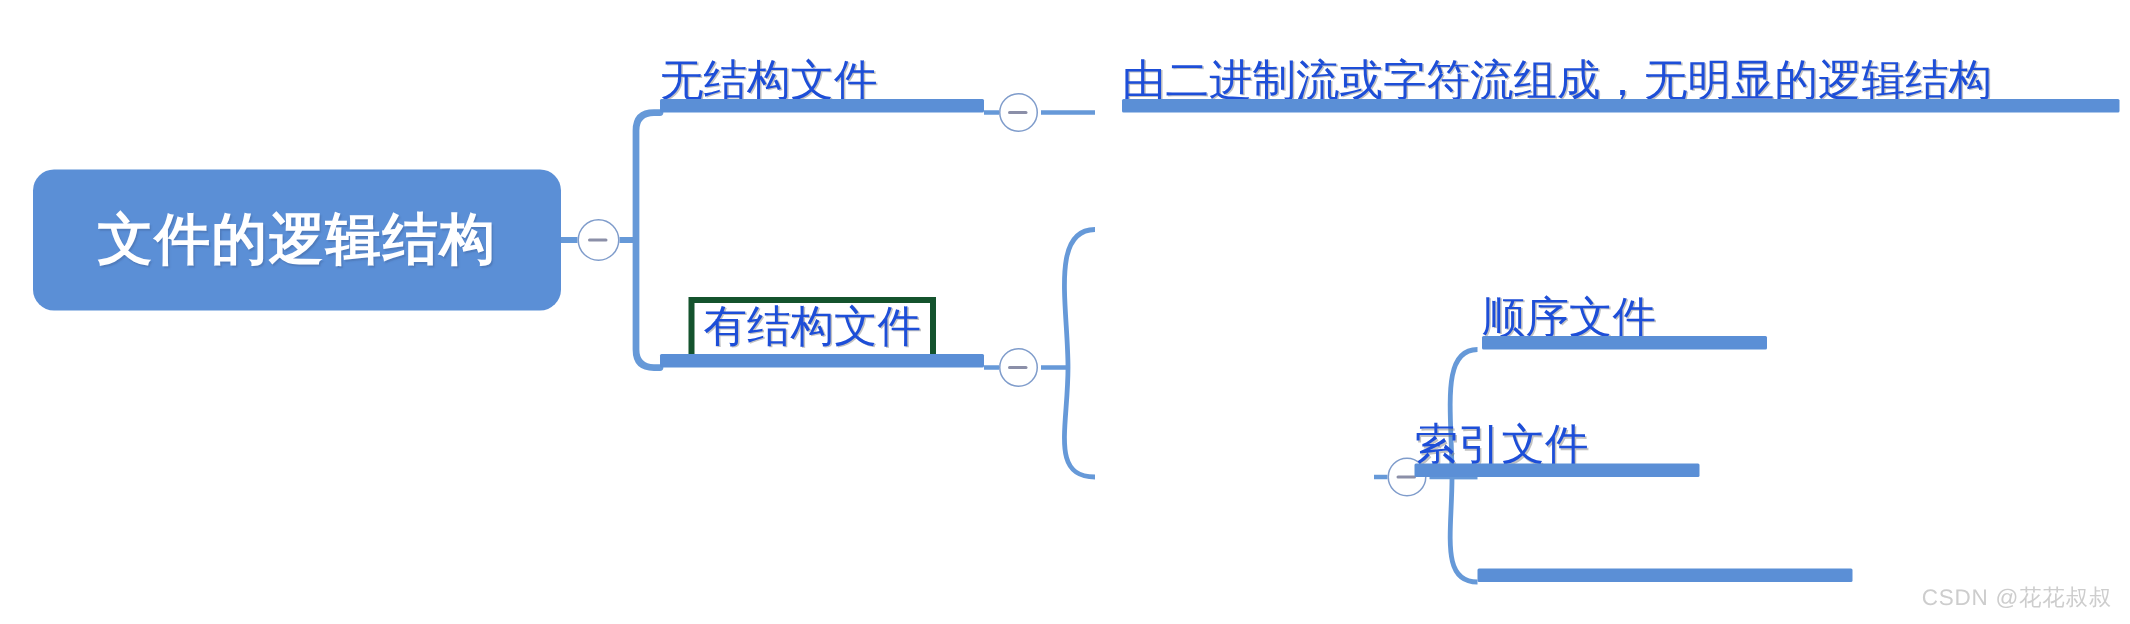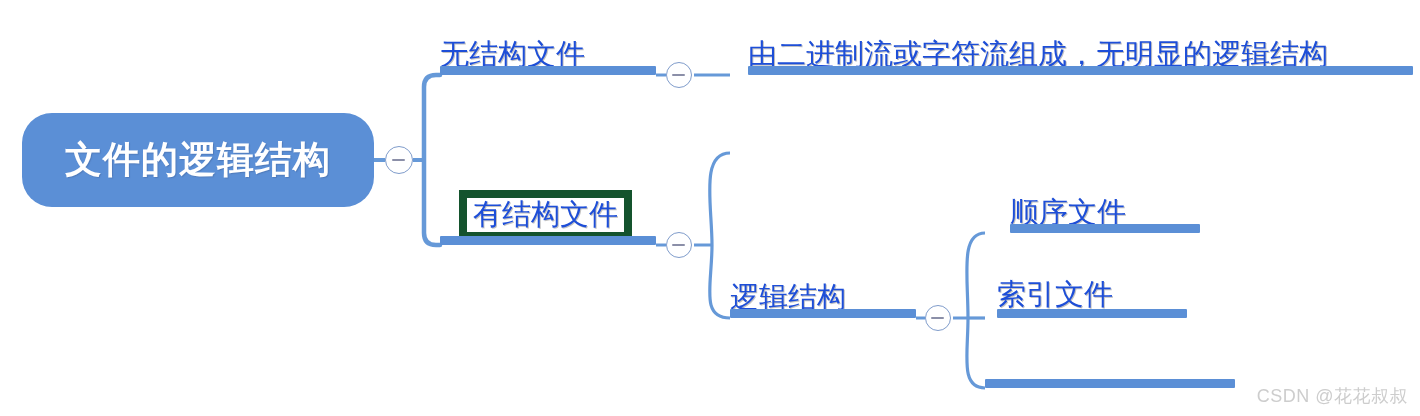--- a/index.html
+++ b/index.html
@@ -28,21 +28,21 @@
   }
 
   
   .root-node {
     position: absolute;
     left: 22px;
     top: 113px;
     width: 352px;
     height: 94px;
     background: #5b8fd6;
-    border-radius: 30px;
+    border-radius: 14px;
     display: flex;
     align-items: center;
     justify-content: center;
     box-sizing: border-box;
   }
   .root-label {
     color: #ffffff;
     font-size: 37px;
     font-weight: bold;
     letter-spacing: 1px;
@@ -67,21 +67,21 @@
   }
   .node-bar {
     position: absolute;
     left: 0;
     bottom: 0;
     height: 9px;
     background: #5b8fd6;
     border-radius: 1px;
   }
   .node.highlighted .node-label {
-    border: 8px solid #14532d;
+    border: 4px solid #14532d;
     padding: 1px 6px 3px 6px;
     left: -7px;
     bottom: 5px;
   }
 
   
   .toggle {
     position: absolute;
     width: 26px;
     height: 26px;
@@ -109,21 +109,21 @@
     top: 12px;
     width: 13px;
   }
 
   
   .watermark {
     position: absolute;
     right: 12px;
     bottom: 8px;
     color: #cdcdcd;
-    font-size: 18px;
+    font-size: 15px;
     white-space: nowrap;
     letter-spacing: .5px;
   }
 </style>
 </head>
 <body>
 
 <div id="mindmap">
 
   <svg id="edges" viewBox="0 0 1420 416" xmlns="http://www.w3.org/2000/svg">
@@ -165,32 +165,28 @@
     <div class="node-bar" style="width:665px;"></div>
   </div>
 
 
   <div class="node highlighted" style="left:466px; top:194px; width:190px; height:51px;">
     <span class="node-label">有结构文件</span>
     <div class="node-bar" style="left:-26px; width:216px;"></div>
   </div>
   <div class="toggle" style="left:666px; top:232px;"></div>
 
-  <div class="node" style="left:730px; top:267px; width:186px; height:51px;">
-    <span class="node-label">逻辑结构</span>
-    <div class="node-bar" style="width:186px;"></div>
-  </div>
   <div class="toggle" style="left:925px; top:305px;"></div>
 
-  <div class="node" style="left:1010px; top:182px; width:190px; height:51px;text-align:right;">
+  <div class="node" style="left:988px; top:182px; width:190px; height:51px;text-align:right;">
     <span class="node-label">顺序文件</span>
     <div class="node-bar" style="width:190px;"></div>
   </div>
 
-  <div class="node" style="left:997px; top:267px; width:190px; height:51px;font-family:Liberation Mono, monospace;">
+  <div class="node" style="left:943px; top:267px; width:190px; height:51px;">
     <span class="node-label">索引文件</span>
     <div class="node-bar" style="width:190px;"></div>
   </div>
 
   <div class="node" style="left:985px; top:337px; width:250px; height:51px;">
     <div class="node-bar" style="width:250px;"></div>
   </div>
 
   <div class="watermark">CSDN @花花叔叔</div>
 

